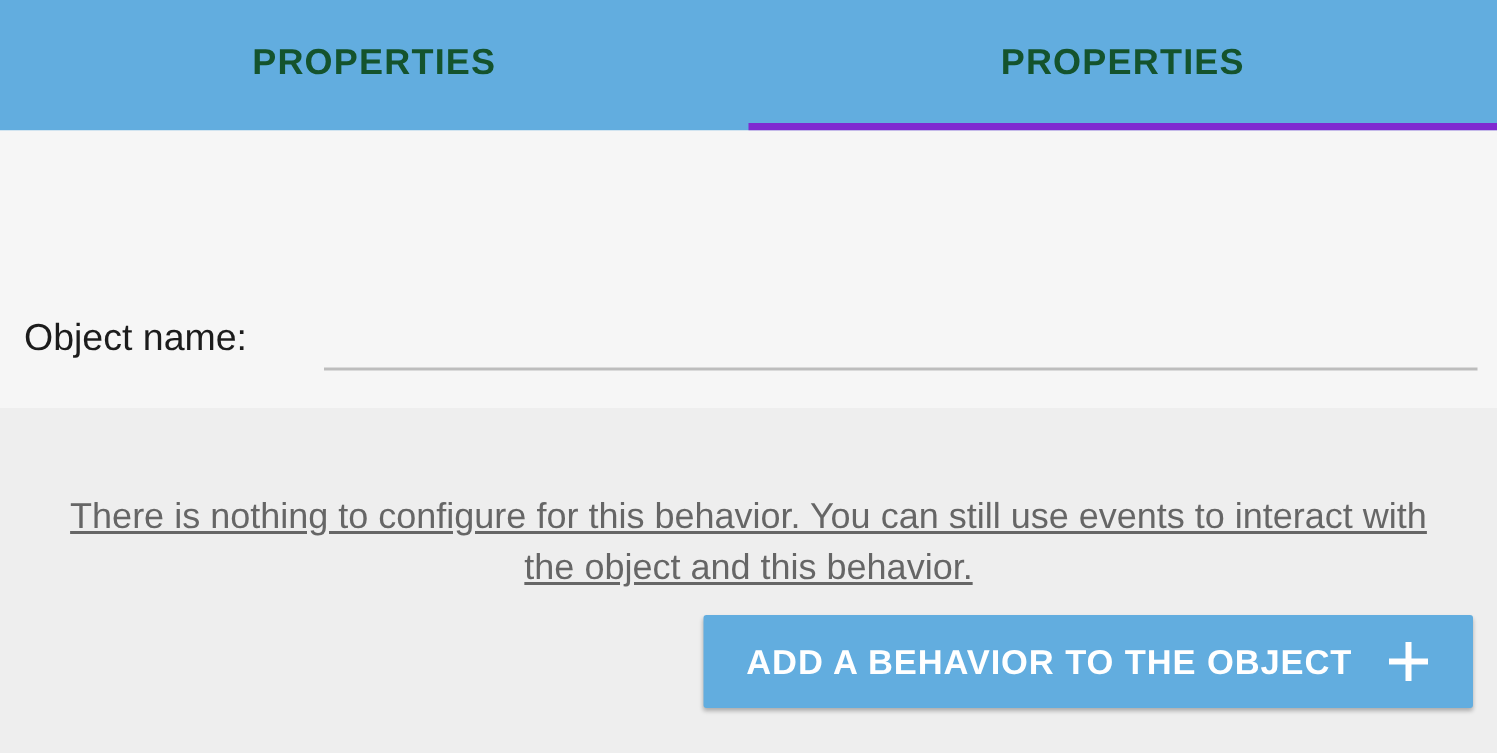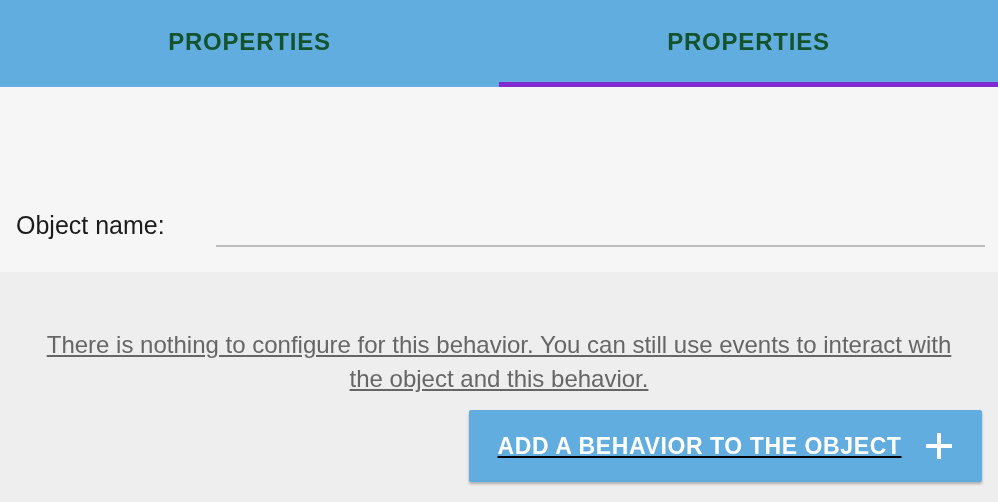--- a/index.html
+++ b/index.html
@@ -172,32 +172,31 @@
     line-height: 1.42;
     color: #666666;
     text-decoration: underline;
   }
 
   .add-behavior-button {
     position: absolute;
     left: 469px;
     top: 138px;
     width: 513px;
-    height: 72px;
+    height: 62px;
     background: #62ADDF;
     border: none;
     border-radius: 2px;
     box-shadow: 0 2px 3px rgba(0,0,0,0.28);
     display: flex;
     align-items: center;
     justify-content: center;
     gap: 22px;
     cursor: pointer;
     padding: 0 18px;
-    text-decoration: underline;
   }
   .add-behavior-label {
     color: #ffffff;
     font-size: 23px;
     font-weight: bold;
     letter-spacing: 0.6px;
     line-height: 1;
     white-space: nowrap;
   }
   .plus-icon {

